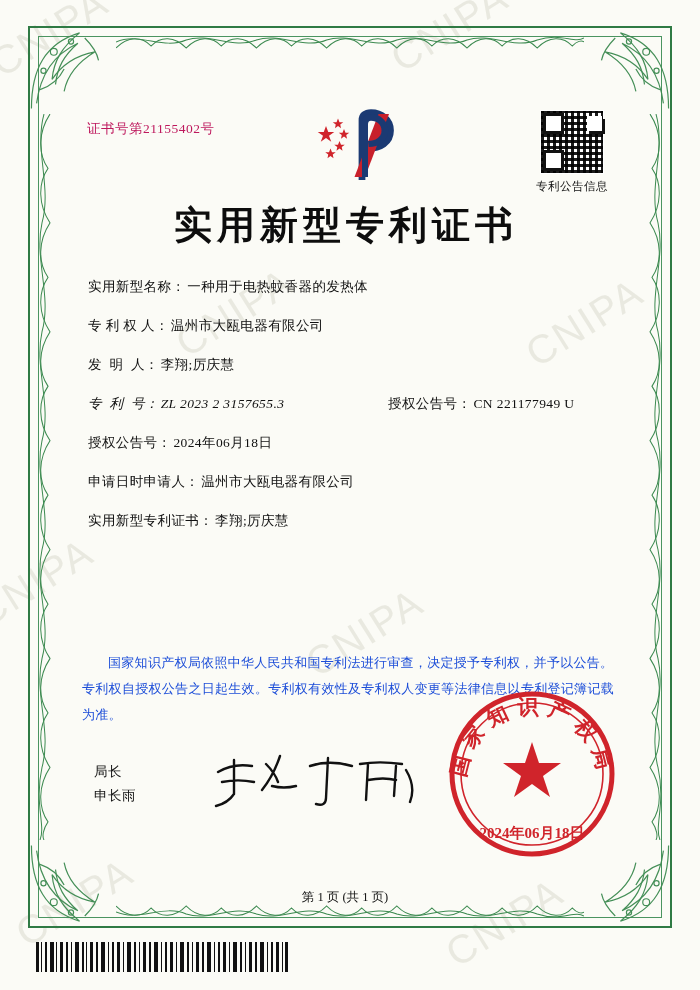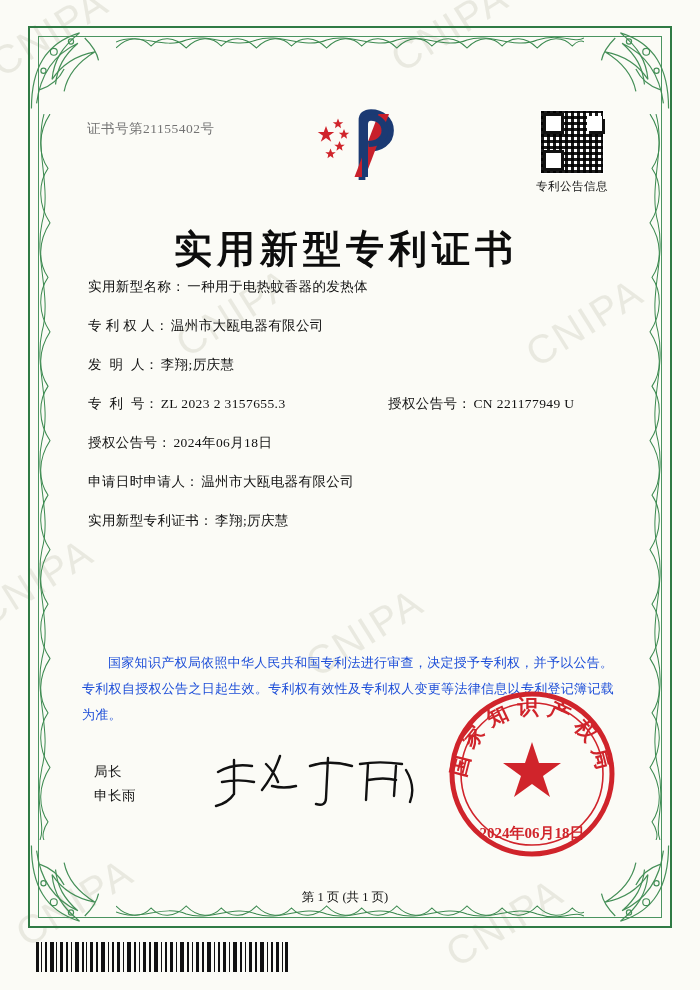--- a/index.html
+++ b/index.html
@@ -106,21 +106,21 @@
     z-index: 4;
     font-size: 13px;
     color: #1a1a1a;
   }
   .cert-no {
     position: absolute;
     left: 27px;
     top: 60px;
     font-size: 13.5px;
     letter-spacing: .5px;
-    color: #737373;
+    color: #be185d;
   }
   .emblem {
     position: absolute;
     left: 50%;
     top: 48px;
     transform: translateX(-50%);
     width: 120px;
     height: 72px;
   }
   .emblem svg { width: 100%; height: 100%; display:block; }
@@ -164,21 +164,20 @@
   .doc-title {
     position: absolute;
     left: 0; right: 8px;
     top: 140px;
     text-align: center;
     font-size: 38px;
     font-weight: bold;
     letter-spacing: 5px;
     color: #0d0d0d;
     font-family: "Liberation Serif", "DejaVu Serif", serif;
-    margin-top: 24px;
   }
 
   .fields {
     position: absolute;
     left: 28px;
     right: 10px;
     top: 218px;
   }
   .frow {
     display: flex;
@@ -192,21 +191,21 @@
     white-space: pre;
   }
   .fvalue {
     color: #111;
     margin-left: 2px;
   }
   .frow.two-col .col {
     display: flex;
     align-items: baseline;
   }
-  .frow.two-col .col.left { width: 300px; }
+  .frow.two-col .col.left { width: 300px; font-style: italic; }
 
   .legal {
     position: absolute;
     left: 22px;
     right: 14px;
     top: 590px;
     font-size: 13px;
     line-height: 2.0;
     color: #1d4ed8;
     letter-spacing: .3px;

